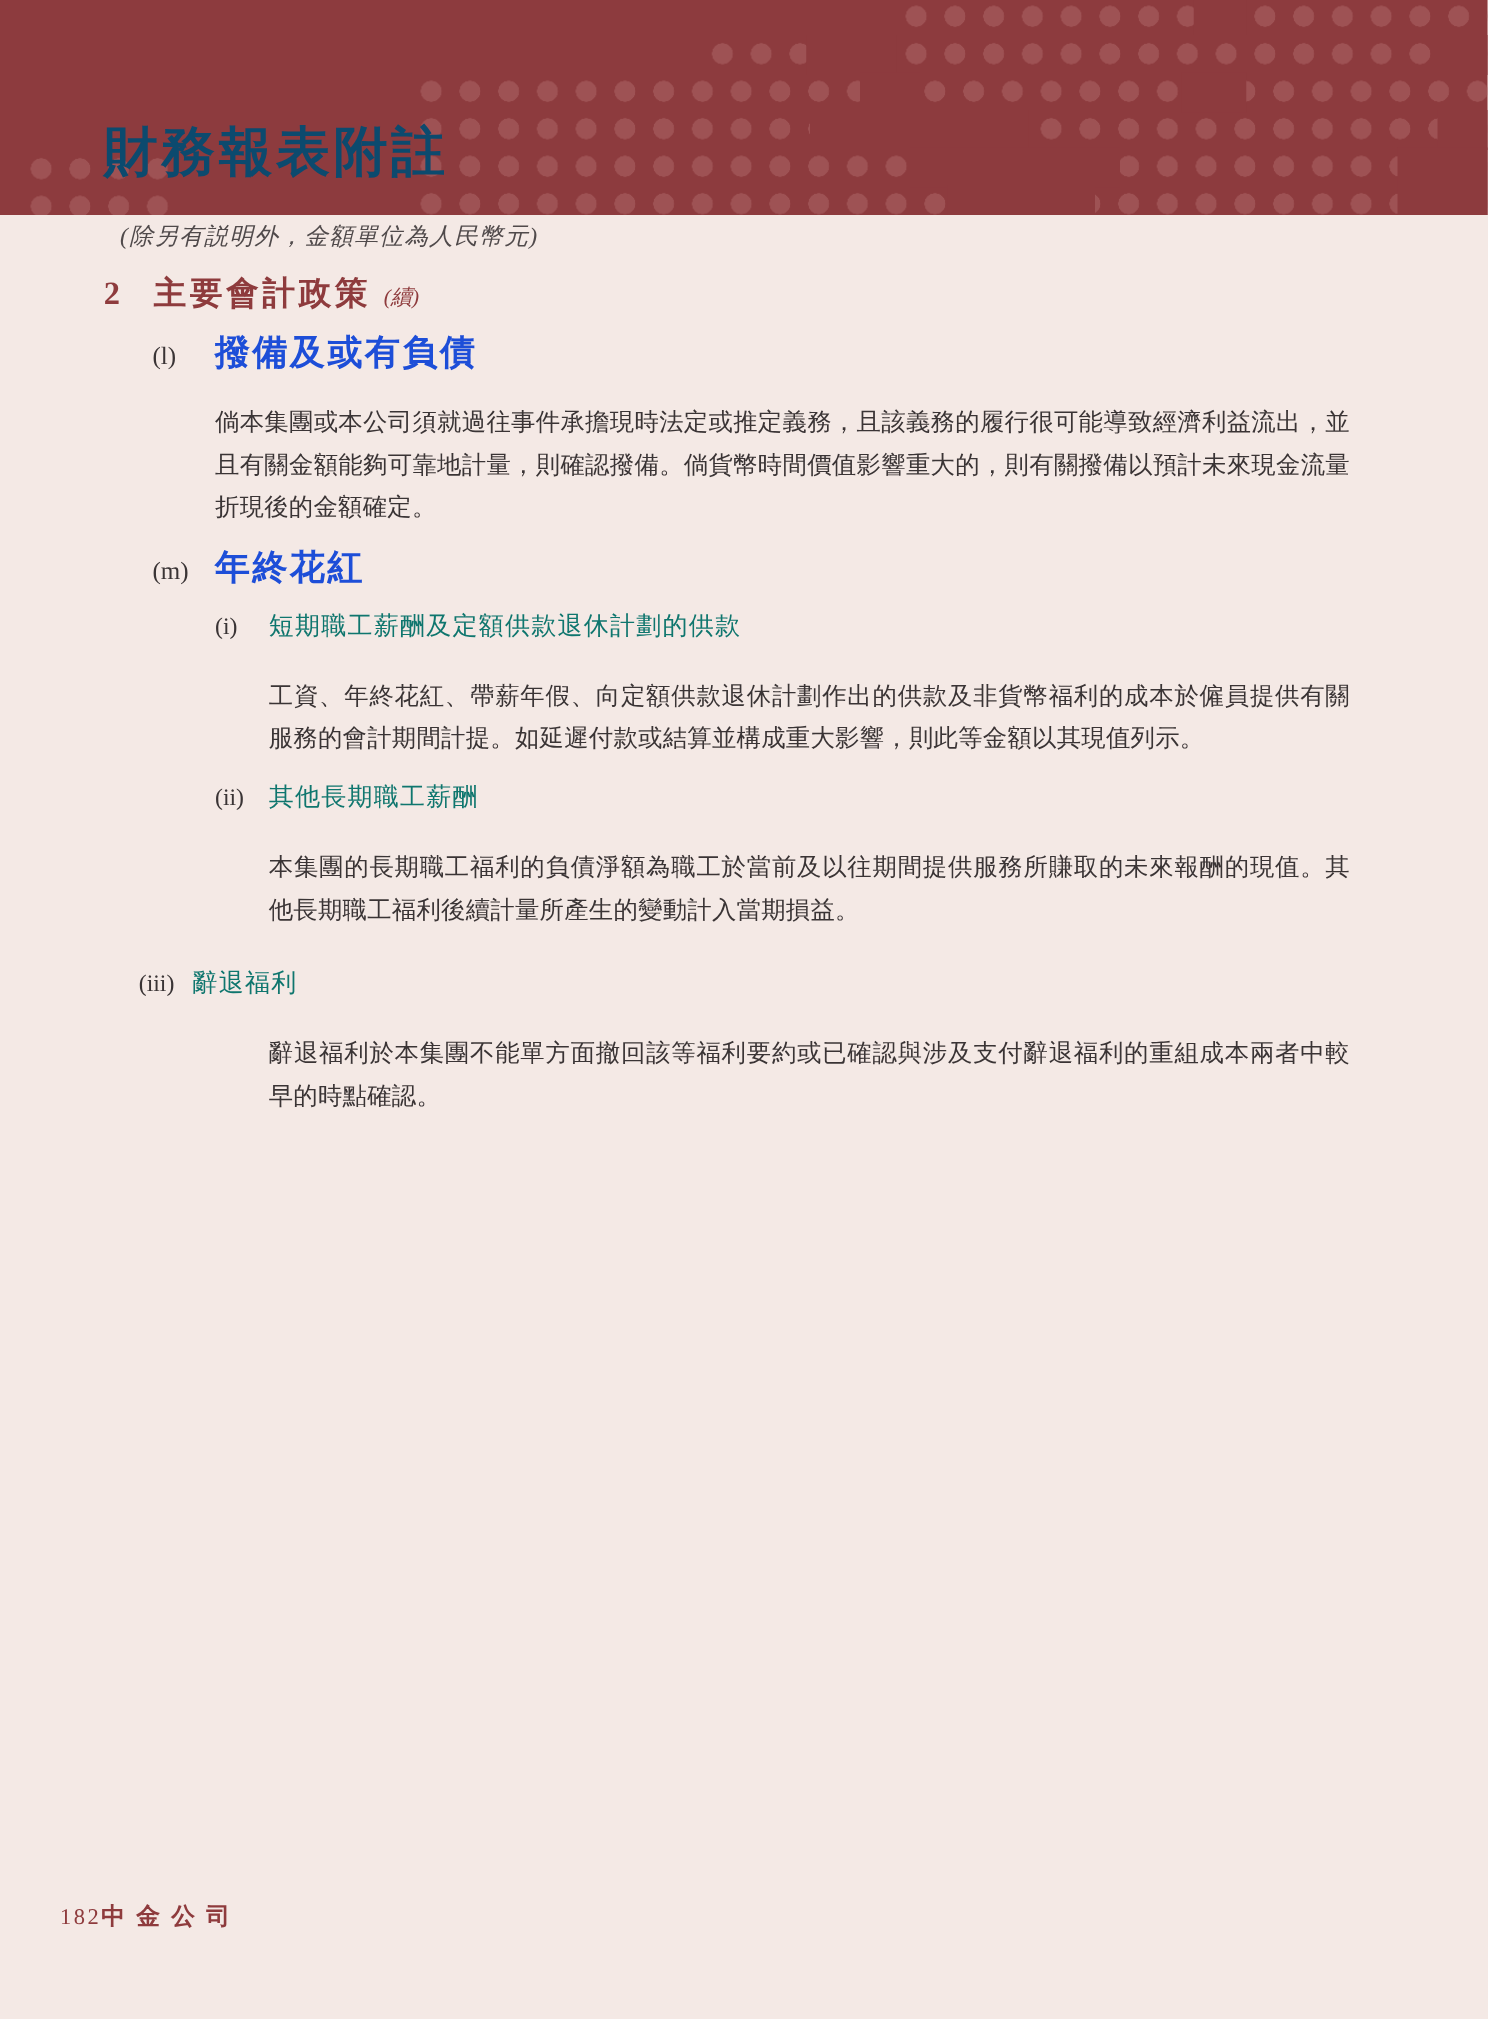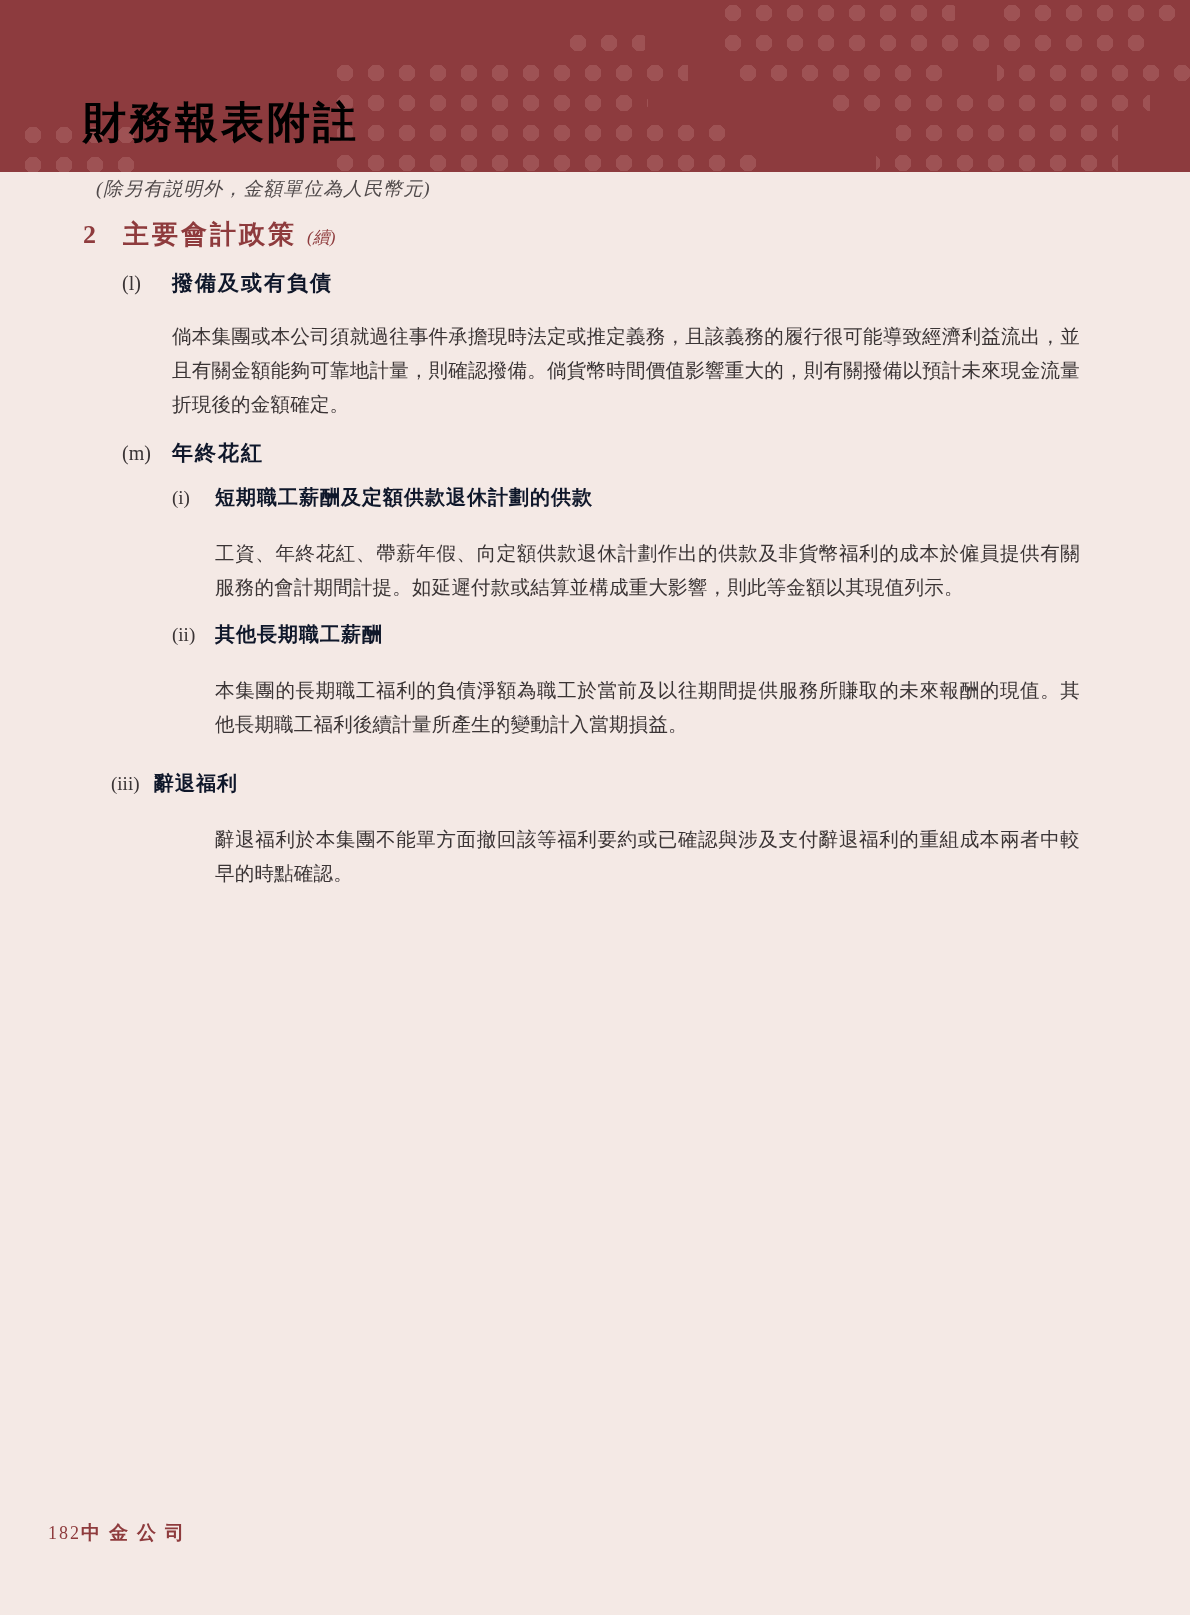--- a/index.html
+++ b/index.html
@@ -33,44 +33,44 @@
   .h4  { left:728px;  top:118px; width:168px; height:32px; }
   .h5  { left:758px;  top:148px; width:118px; height:26px; }
   .h6  { left:945px;  top:58px;  width:52px;  height:32px; }
   .h7  { left:1148px; top:28px;  width:45px;  height:32px; }
   .h8  { left:1150px; top:88px;  width:42px;  height:32px; }
   .h9  { left:1118px; top:118px; width:75px;  height:56px; }
   .h10 { left:955px;  top:0;     width:42px;  height:28px; }
 
   .page-title {
     position:absolute; left:83px; top:99px; z-index:5;
-    font-size:43px; font-weight:bold; color:#000000;
+    font-size:43px; font-weight:bold; color:#0c4a6e;
     letter-spacing:3px; line-height:1.1; white-space:nowrap;
   }
   .page-subtitle {
     position:absolute; left:96px; top:176px;
     font-style:italic; font-size:19px; color:#504a4b;
     letter-spacing:1px; white-space:nowrap;
   }
 
   
   .content { position:absolute; left:83px; top:219px; width:997px; }
 
   .sec-head { display:flex; align-items:baseline; color:#8e3b3d; line-height:32px; }
   .sec-num   { width:40px; font-size:26px; font-weight:bold; }
   .sec-title { font-size:26px; font-weight:bold; letter-spacing:3px; }
   .sec-cont  { font-size:17px; font-style:italic; margin-left:10px; }
 
   .h2row { display:flex; align-items:baseline; margin-left:39px; line-height:30px; }
   .marker2 { width:50px; font-size:20px; }
-  .h2title { font-size:21px; font-weight:bold; letter-spacing:2px; color:#0f172a; }
+  .h2title { font-size:28px; font-weight:bold; letter-spacing:2px; color:#1d4ed8; }
 
   .h3row { display:flex; align-items:baseline; margin-left:89px; line-height:30px; }
   .marker3 { width:43px; font-size:19px; }
-  .h3title { font-size:20px; font-weight:bold; letter-spacing:1px; color:#0f172a; }
+  .h3title { font-size:20px; font-weight:normal; letter-spacing:1px; color:#0f766e; }
 
   .para {
     font-size:19.5px; line-height:34px; text-align:justify;
     color:#3a3435; letter-spacing:0.2px;
   }
   .p2 { margin-left:89px;  width:908px; }
   .p3 { margin-left:132px; width:865px; }
 
   .mt-blk   { margin-top:14px; }
   .mt-head  { margin-top:22px; }

